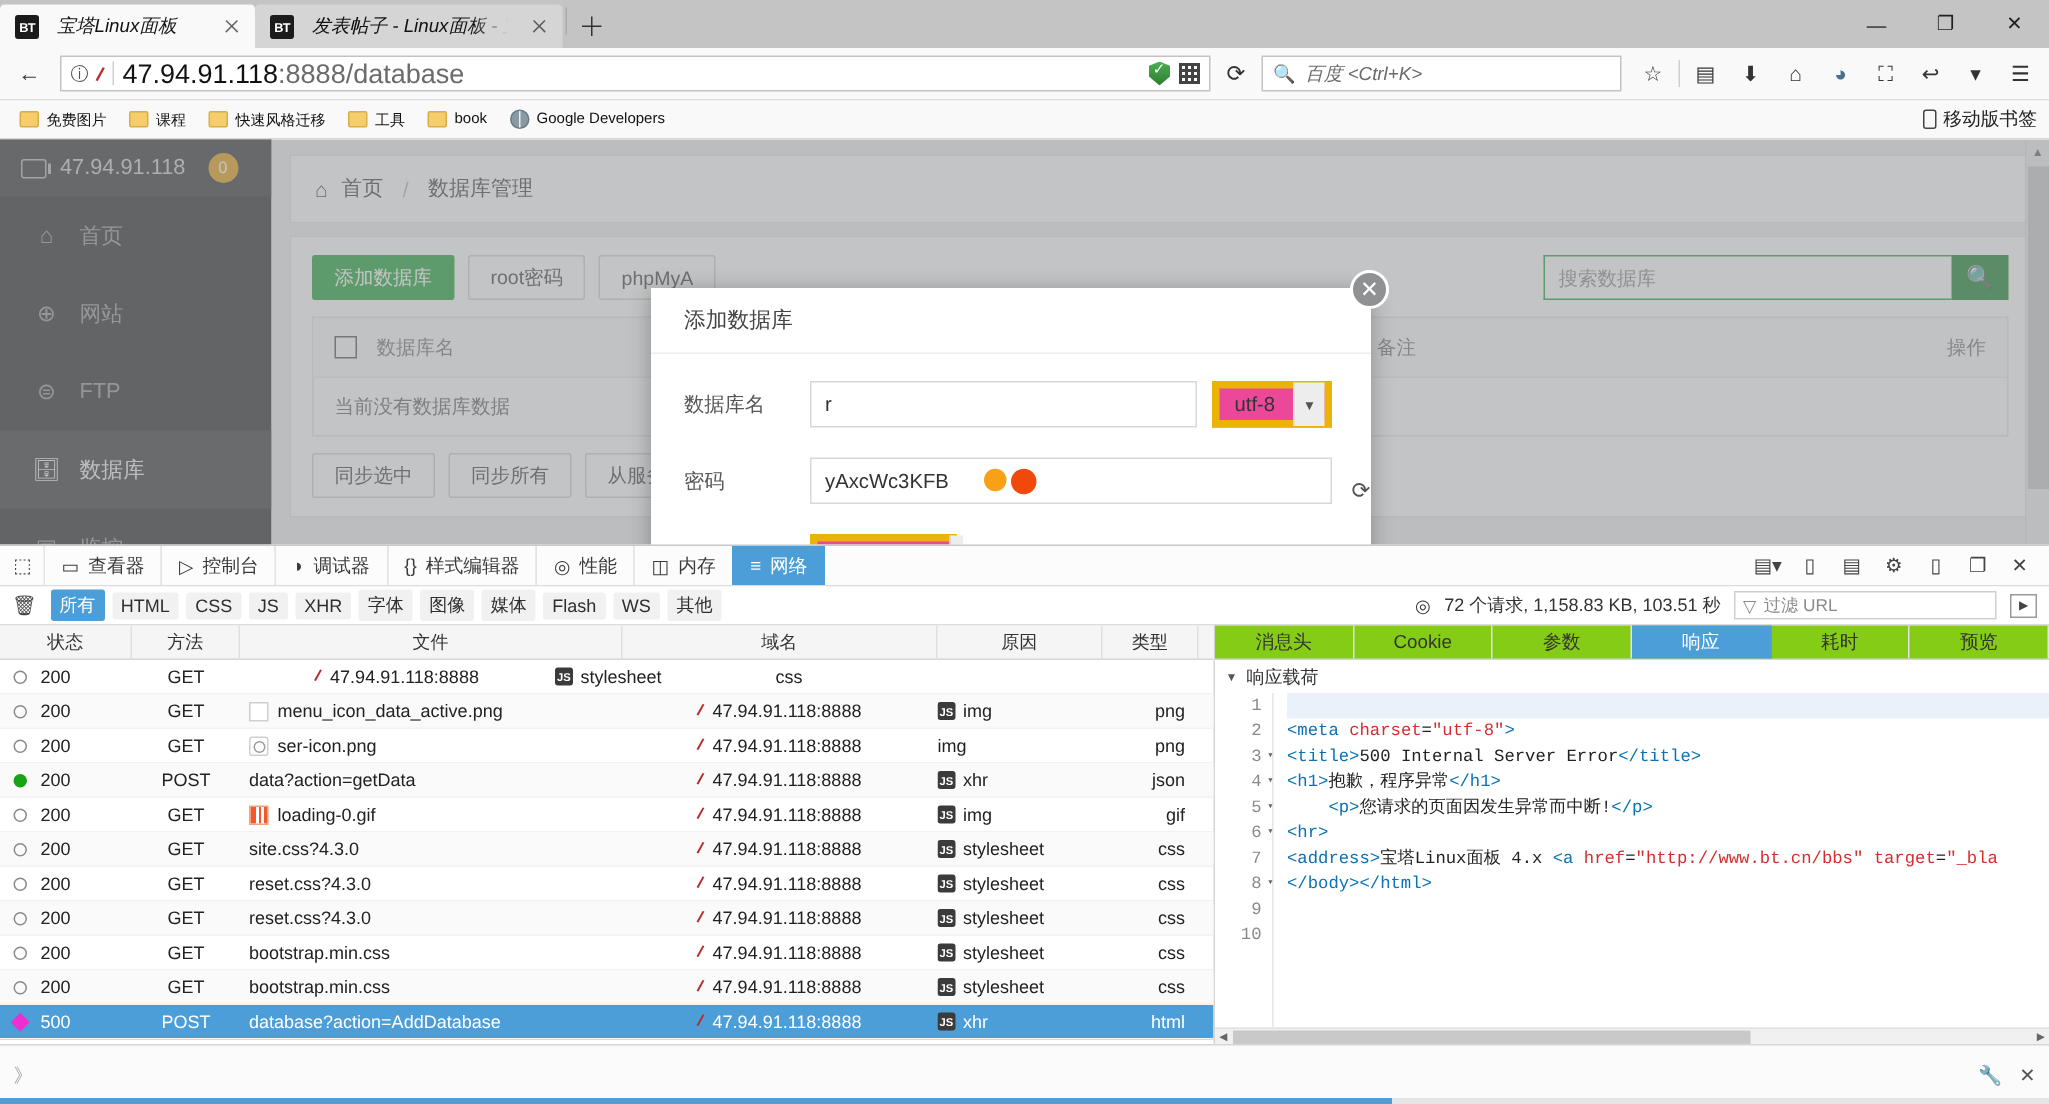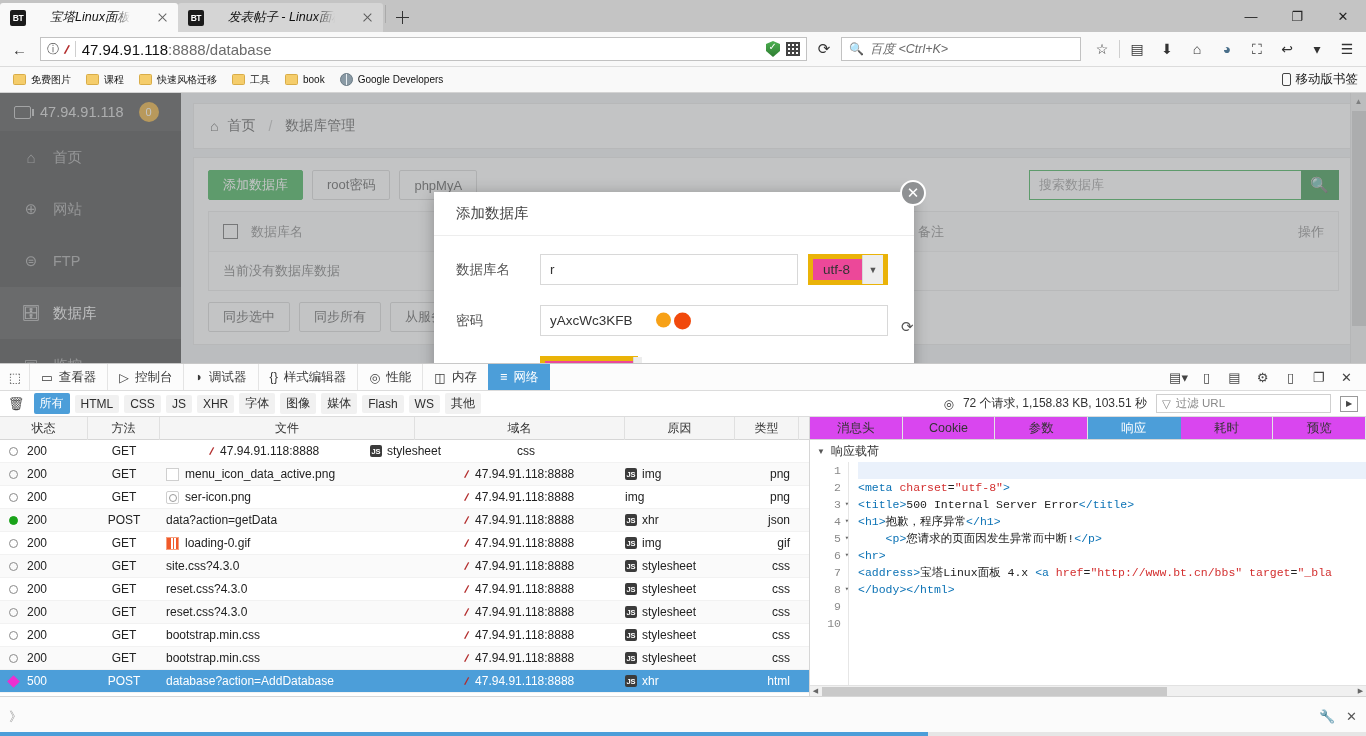--- a/index.html
+++ b/index.html
@@ -12,21 +12,21 @@
   }
 
   
   .browser { width:1366px; height:736px; position:relative; }
 
   .tabstrip {
     height:32px; background:#c4c4c4; display:flex; align-items:flex-end;
     position:relative;
   }
   .tab {
-    height:29px; display:flex; align-items:center; gap:24px;
+    height:29px; display:flex; align-items:center; gap:12px;
     padding:0 8px 0 10px; min-width:170px; max-width:205px;
     border-top-left-radius:3px; border-top-right-radius:3px;
     font-size:12.5px; color:#111; position:relative;
   }
   .tab.active { background:#f9f9f9; }
   .tab.inactive { background:#d5d5d5; }
   .tab .favicon {
     width:16px;height:16px;background:#1b1b1b;color:#fff;
     font-size:8.5px;font-weight:bold;display:flex;align-items:center;justify-content:center;
     border-radius:2px; flex:none; letter-spacing:-0.5px;
@@ -49,21 +49,21 @@
 
   .navbar { height:35px; background:#f9f9f9; display:flex; align-items:center;
             padding:0 6px; gap:4px; border-bottom:1px solid #dcdcdc;}
   .navbtn { width:27px;height:27px;display:flex;align-items:center;justify-content:center;
             border-radius:50%; color:#333; font-size:15px;}
   .urlbar { flex:1; height:24px; background:#fff; border:1px solid #c2c2c2;
             display:flex; align-items:center; gap:6px; padding:0 6px; margin-left:3px;}
   .urlbar .secicon{ color:#555; font-size:12px; }
   .urlbar .noscript{ color:#b32d2d; font-size:13px; font-weight:700; transform:rotate(18deg); }
   .urlsep{width:1px;height:16px;background:#cfcfcf;}
-  .urltext{ font-size:15px; color:#111; flex:1; }
+  .urltext{ font-size:18px; color:#111; flex:1; }
   .urltext .dim{ color:#6b6b6b; }
   .urlbar .rhs{ display:flex; align-items:center; gap:6px; }
   .shield{ width:14px;height:16px;background:linear-gradient(#4caf50,#2e7d32);
            clip-path:polygon(50% 0,100% 18%,100% 62%,50% 100%,0 62%,0 18%); position:relative;}
   .shield::after{content:"✓";position:absolute;left:2.5px;top:0px;color:#fff;font-size:10px;}
   .qricon{width:14px;height:14px;background:
     repeating-linear-gradient(#444 0 2px,transparent 2px 4px),
     repeating-linear-gradient(90deg,#444 0 2px,transparent 2px 4px);}
   .reloadbtn{ width:26px;height:26px;display:flex;align-items:center;justify-content:center;font-size:15px;color:#333;}
   .searchbar{ width:240px;height:24px;background:#fff;border:1px solid #c2c2c2;
@@ -104,21 +104,21 @@
              align-items:center; gap:9px; padding:0 16px; font-size:14px; color:#444;
              border:1px solid #e4e4e4;}
   .bt-crumb .sl{ color:#b9b9b9; margin:0 4px;}
   .bt-card{ background:#fff; margin:8px 12px 0 12px; border:1px solid #e4e4e4; padding:12px 14px;}
   .bt-btnrow{ display:flex; gap:9px; align-items:center; margin-bottom:11px;}
   .bt-btn{ height:30px;padding:0 14px;border:1px solid #d3d3d3;background:#fff;color:#444;
            font-size:13px;display:flex;align-items:center;border-radius:2px;}
   .bt-btn.green{ background:#20a53a; border-color:#20a53a; color:#fff;}
   .bt-search{ margin-left:auto; display:flex; height:30px; width:310px;}
   .bt-search input{ flex:1;border:1px solid #20a53a;border-right:none;padding:0 9px;
-                    font-size:13px;color:#333;outline:none;font-family:Liberation Serif, serif;}
+                    font-size:13px;color:#333;outline:none;font-family:Liberation Sans, sans-serif;}
   .bt-search input::placeholder{ color:#8e8e8e;}
   .bt-search .sbtn{ width:38px;background:#18862f;display:flex;align-items:center;
                     justify-content:center;color:#fff;font-size:15px;}
   .bt-table{ border:1px solid #e6e6e6; }
   .bt-th{ height:40px;display:flex;align-items:center;background:#fafafa;
           border-bottom:1px solid #ededed;padding:0 14px;font-size:13px;color:#777;}
   .bt-th .cb{ width:15px;height:15px;border:1.6px solid #555;margin-right:13px;}
   .bt-td{ height:38px;display:flex;align-items:center;padding:0 14px;font-size:13px;color:#666;}
   .bt-foot{ display:flex;gap:9px;margin-top:11px;}
 
@@ -199,21 +199,21 @@
   .thumb.search::after{content:"";position:absolute;left:2px;top:2px;width:6px;height:6px;
      border:1.2px solid #9a9a9a;border-radius:50%;}
   .c-domain{ width:210px; display:flex; align-items:center; gap:7px; padding-left:50px;}
   .noscr{ color:#b32d2d;font-size:11px;font-weight:700;transform:rotate(18deg);}
   .c-cause{ width:110px; display:flex; align-items:center; gap:5px;}
   .jsbadge{ width:12px;height:12px;background:#3b3b3b;color:#fff;font-size:7.5px;font-weight:bold;
             display:flex;align-items:center;justify-content:center;border-radius:2px;flex:none;}
   .c-type{ width:64px; text-align:right; padding-right:9px;}
 
   .detpane{ width:556px; display:flex; flex-direction:column; min-height:0;}
-  .det-tabs{ height:23px;display:flex;background:#d946ef;border-bottom:1px solid #d6d6d6;font-size:12.5px;}
+  .det-tabs{ height:23px;display:flex;background:#84cc16;border-bottom:1px solid #d6d6d6;font-size:12.5px;}
   .dtab{ flex:1;display:flex;align-items:center;justify-content:center;color:#333;
          border-right:1px solid #e4e4e4;}
   .dtab.active{ background:#4c9ed9;color:#fff;border-color:#4c9ed9;}
   .payhead{ height:22px;display:flex;align-items:center;gap:6px;padding:0 7px;font-size:12px;color:#333;}
   .caret{ font-size:8px;color:#555;}
   .codearea{ flex:1; display:flex; font-family:"Liberation Mono","DejaVu Sans Mono",monospace;
              font-size:11.5px; overflow:hidden; background:#fff;}
   .gutter{ width:38px; text-align:right; padding-right:7px; color:#8a8a8a; background:#fff;}
   .gline{ height:17px;line-height:17px; position:relative;}
   .gline .fold{ position:absolute; right:-8px; font-size:7px; color:#666;}

